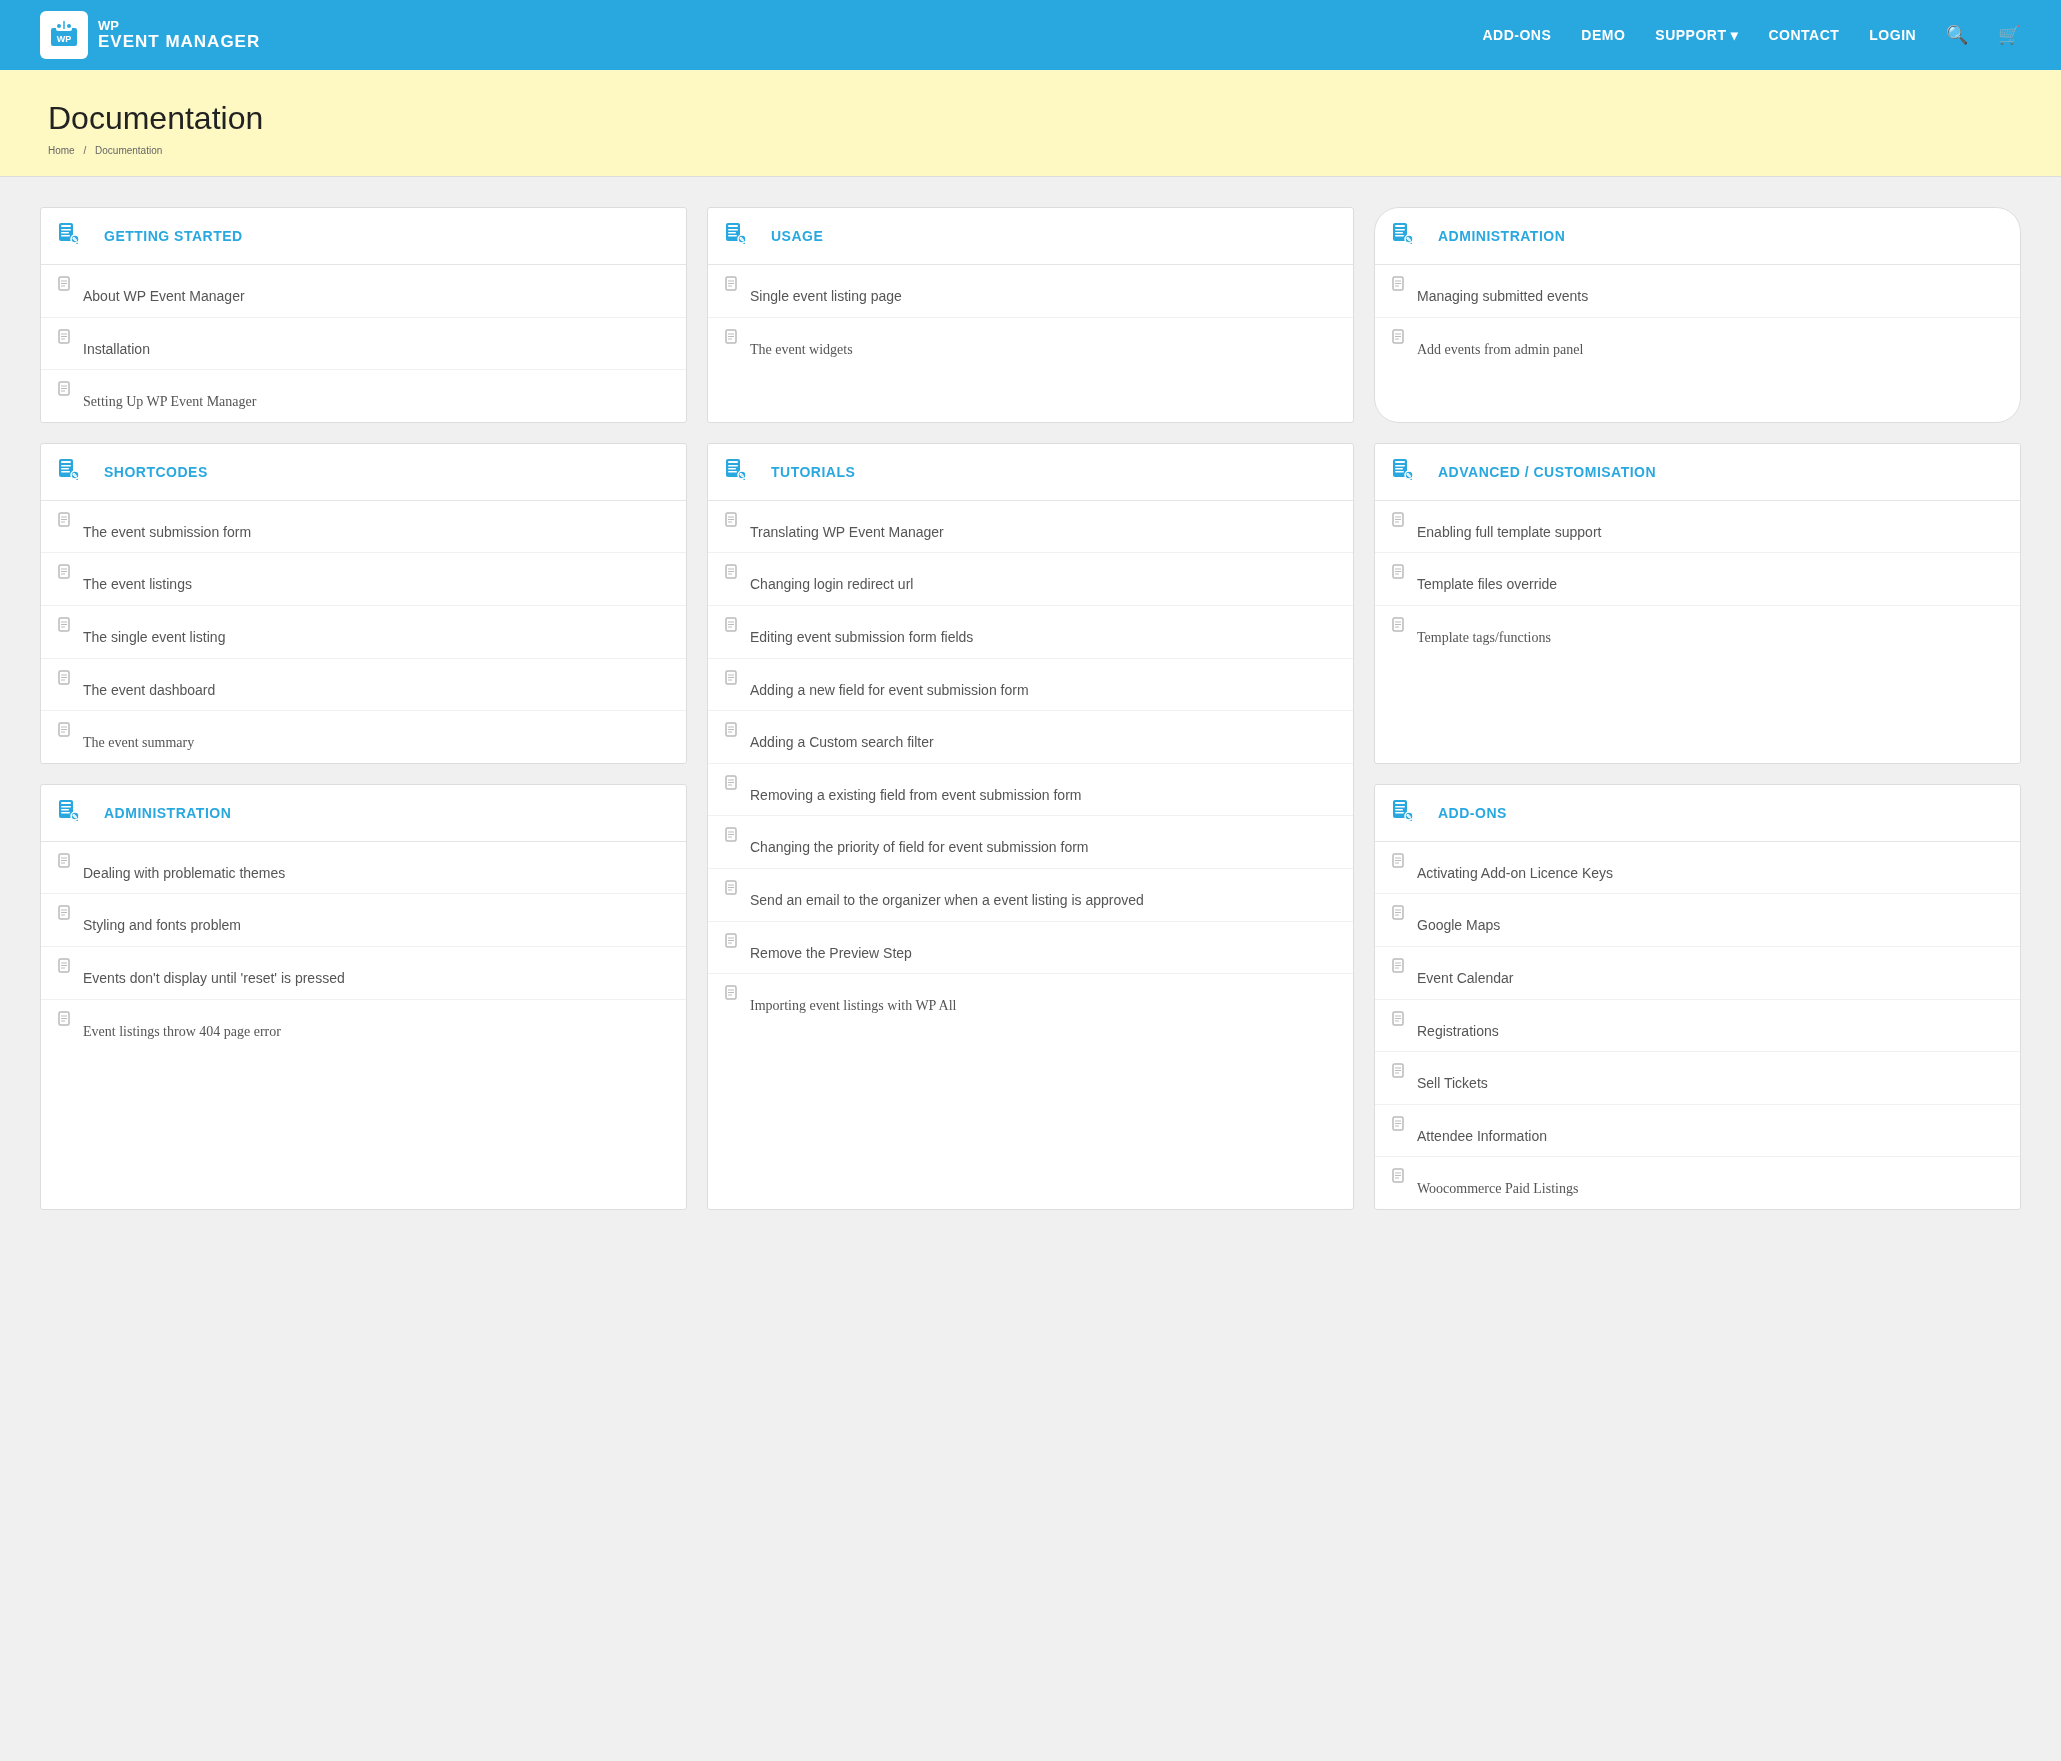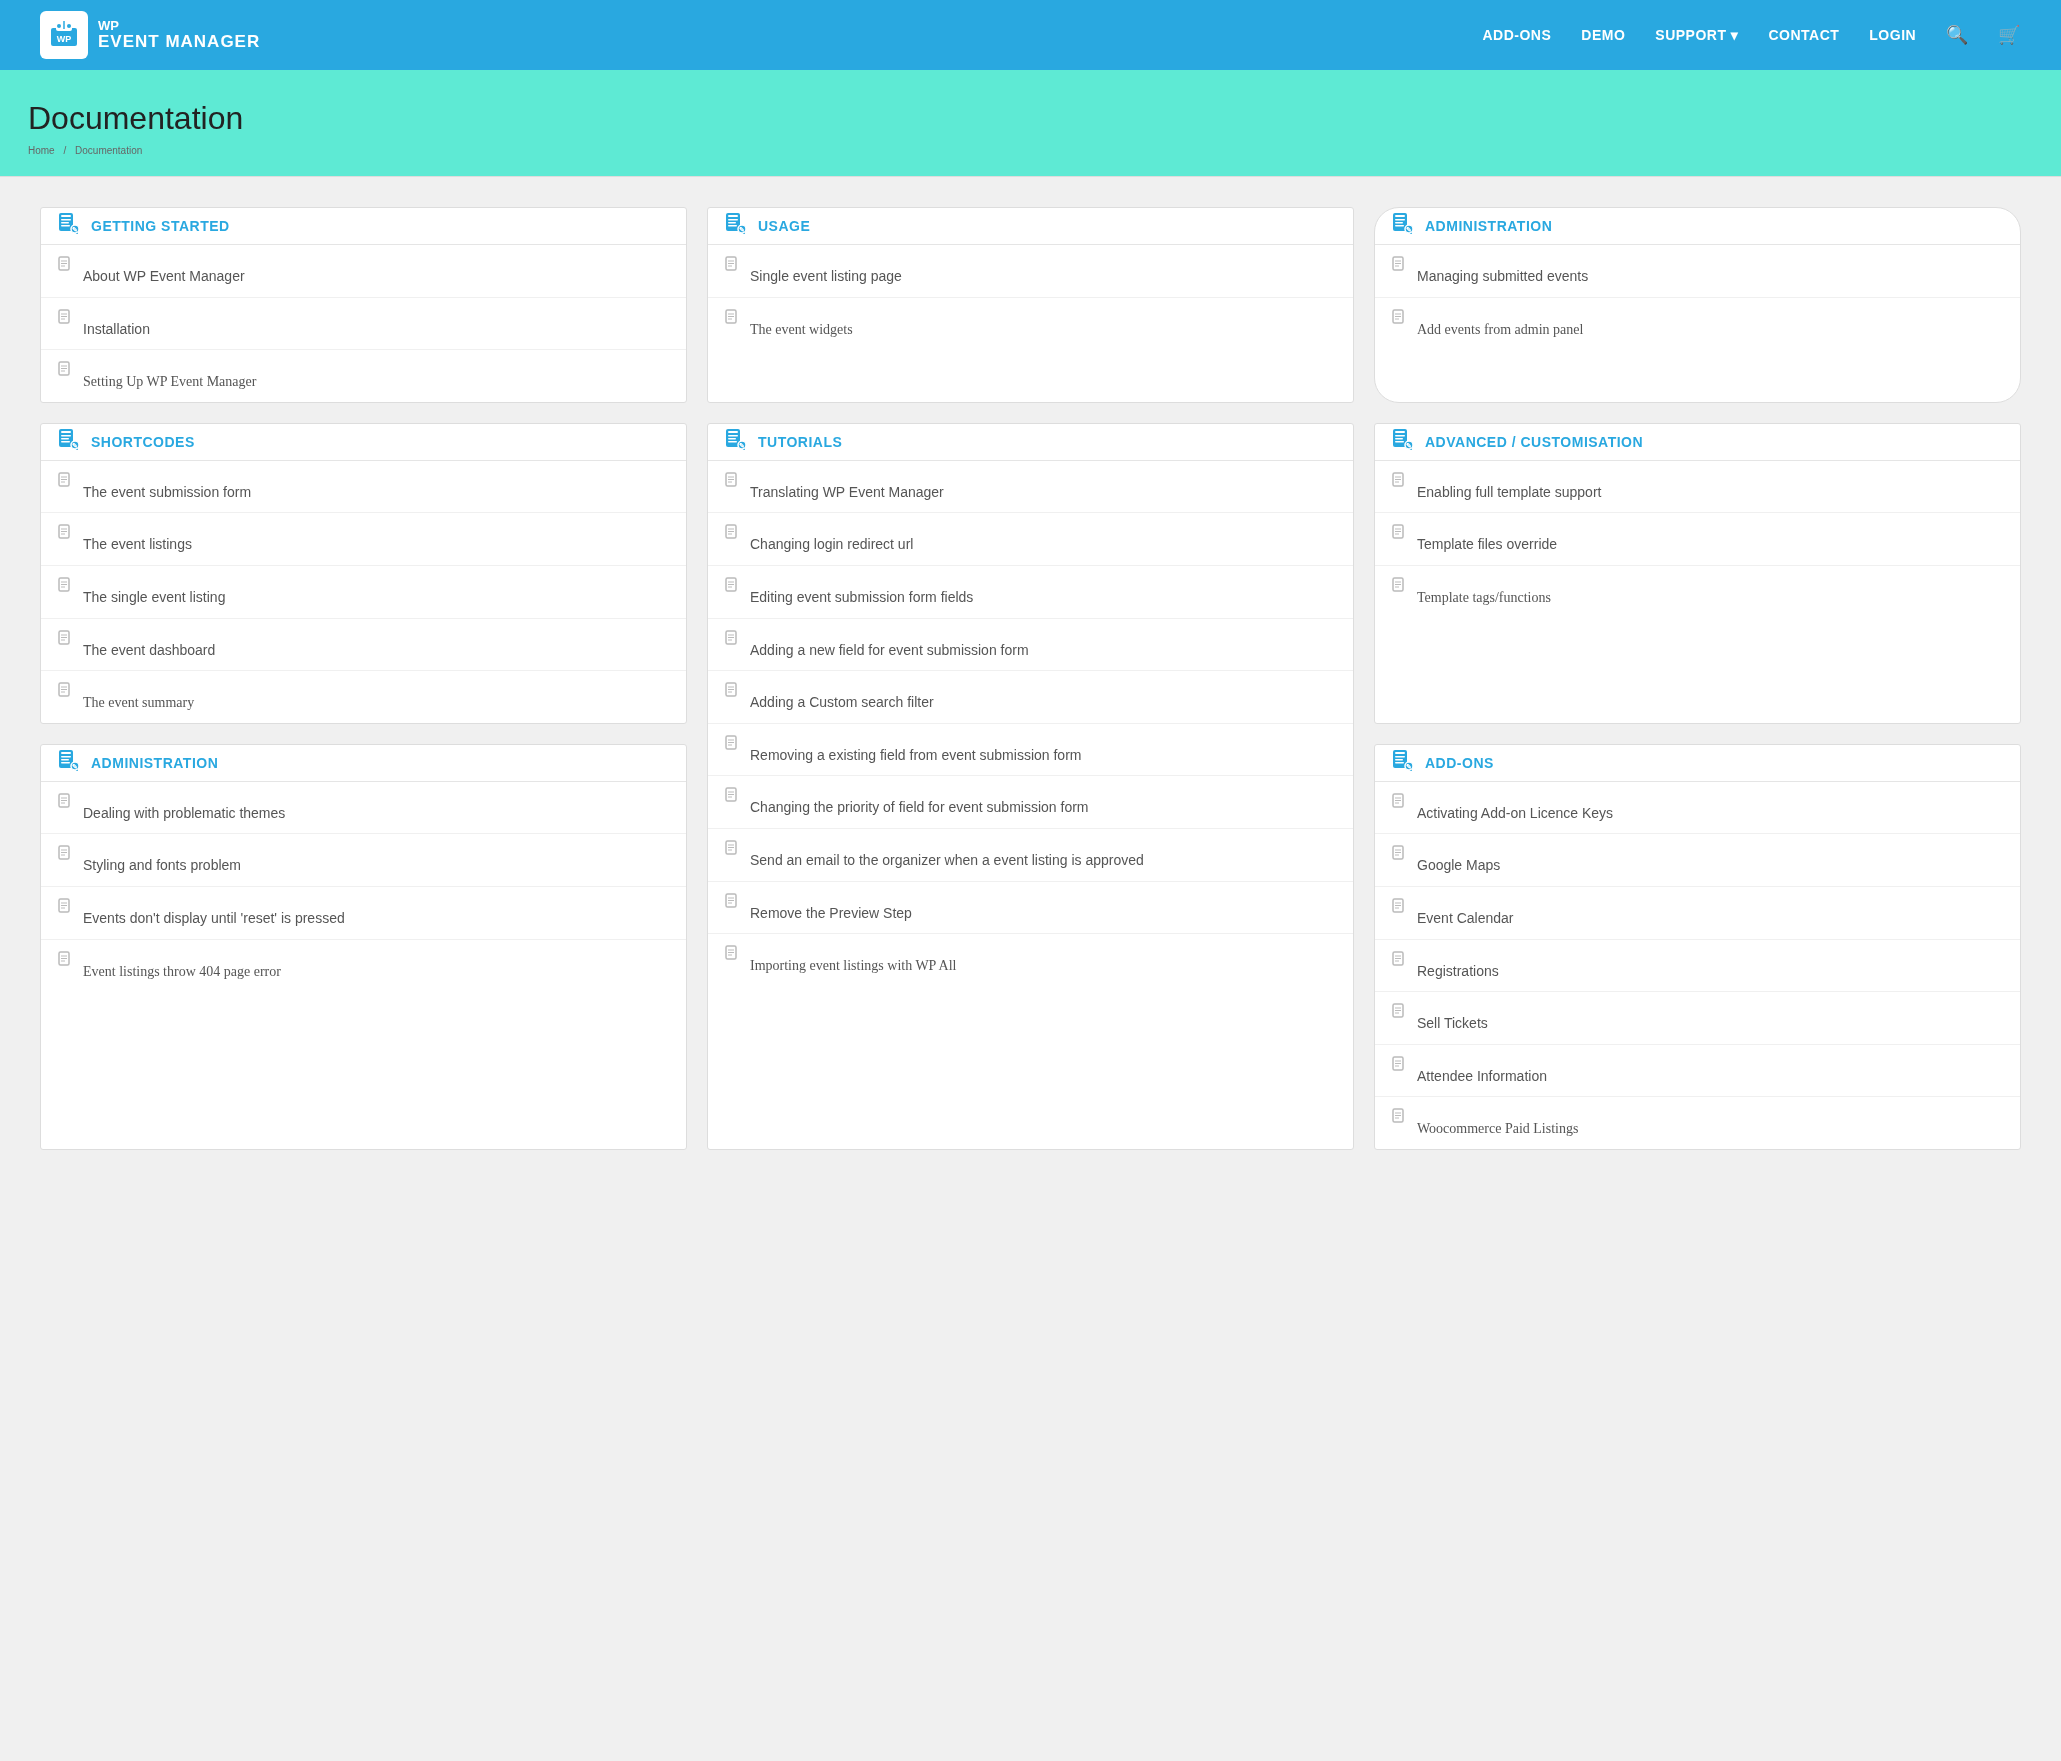--- a/index.html
+++ b/index.html
@@ -49,22 +49,22 @@
       color: white;
       text-decoration: none;
       font-size: 14px;
       font-weight: bold;
       letter-spacing: 0.5px;
     }
     .nav a.has-arrow::after { content: ' ▾'; }
 
     
     .page-header {
-      background: #5eead4;
-      padding: 30px 28px 20px;
+      background: #fef9c3;
+      padding: 30px 48px 20px;
       border-bottom: 1px solid #ddd;
     }
     .page-title { font-size: 32px; font-weight: 300; color: #222; margin-bottom: 8px; }
     .breadcrumb { font-size: 10px; color: #666; }
     .breadcrumb a { color: #666; text-decoration: none; }
 
     
     .content {
       padding: 30px 40px;
       background: #f0f0f0;
@@ -77,22 +77,22 @@
 
     
     .card {
       background: white;
       border: 1px solid #ddd;
       border-radius: 3px;
     }
     .card-header {
       display: flex;
       align-items: center;
-      gap: 12px;
-      padding: 4px 16px;
+      gap: 25px;
+      padding: 14px 16px;
       border-bottom: 1px solid #e5e5e5;
     }
     .card-header-icon {
       font-size: 22px;
       color: #29a8e0;
     }
     .card-header-title {
       font-size: 14px;
       font-weight: bold;
       color: #29a8e0;

